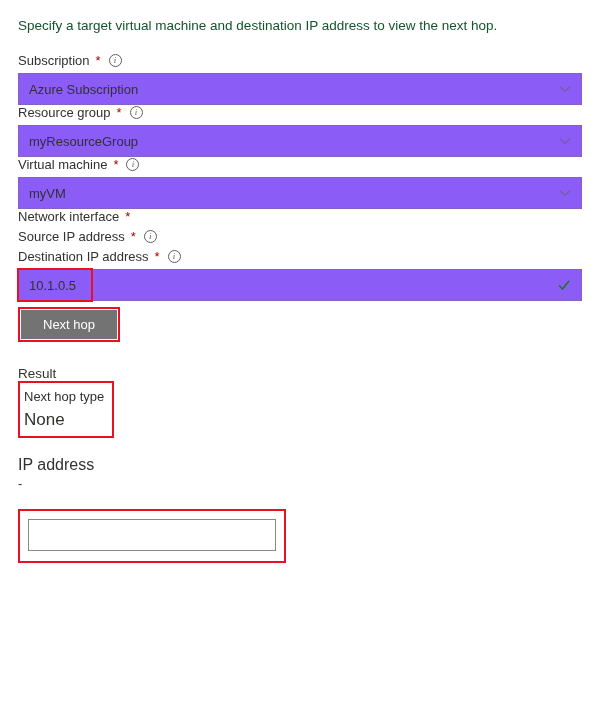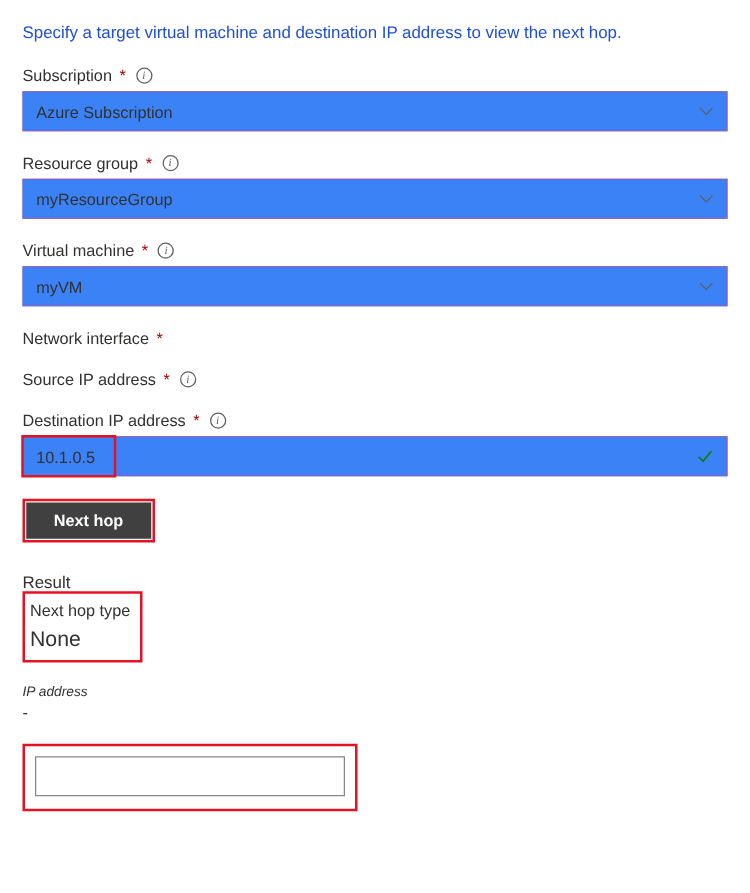--- a/index.html
+++ b/index.html
@@ -7,23 +7,23 @@
       font-family: "Segoe UI", -apple-system, sans-serif;
       font-size: 13px;
       color: #323130;
       background: #fff;
       width: 600px;
       padding: 18px 18px 18px 18px;
     }
     .intro {
       font-size: 13.5px;
       margin-bottom: 20px;
-      color: #1d4ed8;
-    }
-    .field-group { margin-bottom: 18px; }
+      color: #14532d;
+    }
+    .field-group { }
     .field-label-row {
       display: flex;
       align-items: center;
       gap: 4px;
       margin-bottom: 5px;
     }
     .field-label { font-size: 13px; color: #323130; }
     .required { color: #a80000; margin-left: 2px; }
     .info-icon {
       width: 13px; height: 13px;
@@ -43,21 +43,21 @@
     .select-box, .input-box {
       width: 100%;
       height: 32px;
       border: 1px solid #8661c5;
       padding: 0 32px 0 10px;
       font-size: 13px;
       color: #323130;
       display: flex;
       align-items: center;
       position: relative;
-      background: #3b82f6;
+      background: #8b5cf6;
     }
     .input-box { border: 1px solid #8661c5; }
     .chevron {
       position: absolute;
       right: 10px;
       top: 50%;
       transform: translateY(-50%);
       width: 12px; height: 12px;
       pointer-events: none;
     }
@@ -80,40 +80,39 @@
       pointer-events: none;
     }
     .input-wrap { position: relative; }
     .btn-row { margin-top: 6px; margin-bottom: 24px; }
     .btn-highlight-box {
       display: inline-block;
       border: 2px solid #e81123;
       padding: 1px;
     }
     .primary-btn {
-      background: #404040;
+      background: #737373;
       color: #fff;
       border: none;
       padding: 7px 22px;
       font-size: 13px;
       cursor: pointer;
       display: block;
-      font-weight: bold;
     }
     .result-heading { font-size: 13.5px; }
     .result-block { margin-bottom: 18px; }
     .nexthop-highlight {
       display: inline-block;
       border: 2px solid #e81123;
       padding: 4px 8px 4px 4px;
       line-height: 1.5;
     }
     .nexthop-highlight .lbl { font-size: 13px; }
     .nexthop-highlight .val { font-size: 17px; font-weight: 400; text-align: center; }
-    .ip-block .lbl { font-size: 11px; margin-bottom: 2px; font-style: italic; }
+    .ip-block .lbl { font-size: 16px; margin-bottom: 2px; }
     .ip-block .val { font-size: 13px; font-weight: 400; }
     .route-highlight {
       border: 2px solid #e81123;
       padding: 8px 8px 10px 8px;
       width: 268px;
     }
     .route-highlight .lbl { font-size: 13px; margin-bottom: 6px; }
     .route-box {
       border: 1px solid #8a8886;
       height: 32px;

